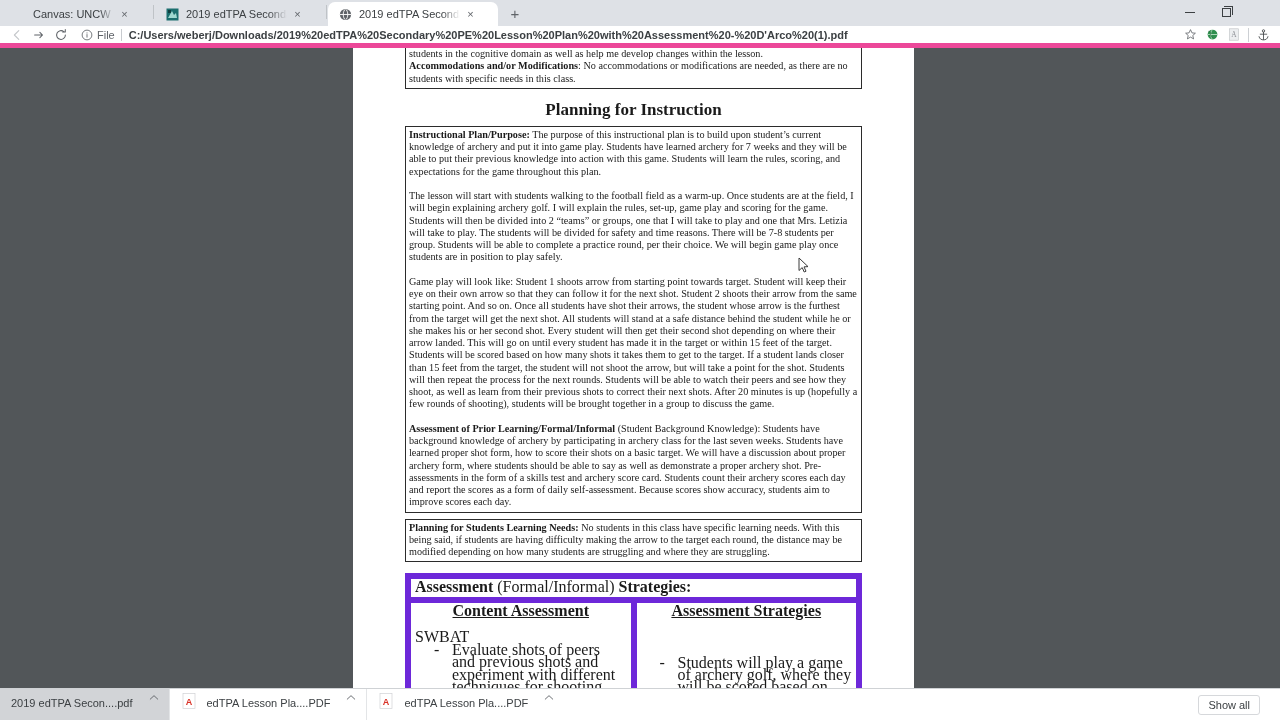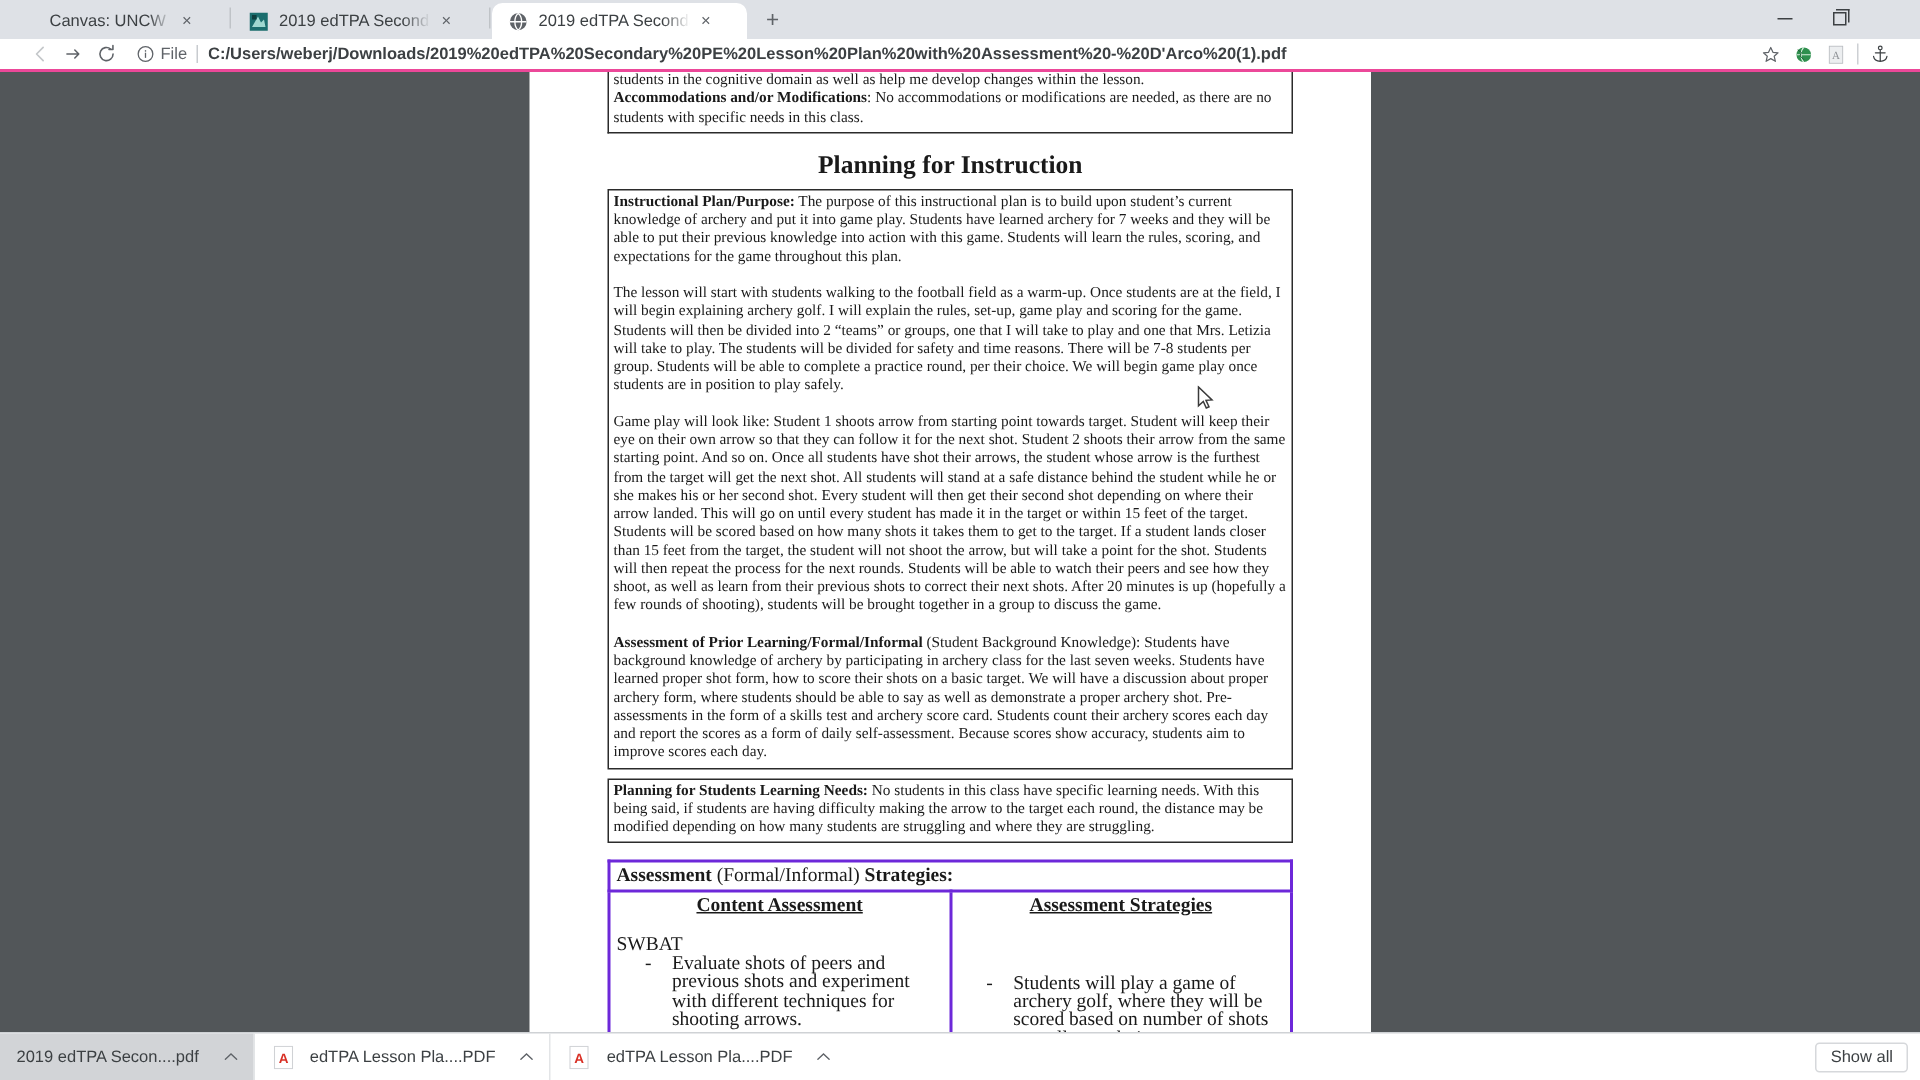--- a/index.html
+++ b/index.html
@@ -104,22 +104,22 @@
     border: 1px solid #3c4043; border-bottom: none; border-left: none;
   }
 
   
   .toolbar {
     height: 22px;
     flex: 0 0 22px;
     background: #ffffff;
     display: flex;
     align-items: center;
-    padding: 0 16px;
-    border-bottom: 2px solid #ec4899;
+    padding: 0 6px;
+    border-bottom: 5px solid #ec4899;
   }
   .navbtn {
     width: 22px; height: 20px;
     display: flex; align-items: center; justify-content: center;
     color: #5f6368;
     flex: 0 0 22px;
   }
   .navbtn.disabled { color: #c4c7ca; }
   .omnibox {
     flex: 1 1 auto;
@@ -221,24 +221,24 @@
   b.lbl { font-weight: bold; }
   .spacer12 { height: 11px; }
   .spacer6 { height: 6px; }
 
   table.assess {
     width: 100%;
     border-collapse: collapse;
     table-layout: fixed;
   }
   table.assess td {
-    border: 2px solid #6d28d9;
+    border: 6px solid #6d28d9;
     vertical-align: top;
     padding: 2px 4px 3px 4px;
-    font-size: 13px;
+    font-size: 16px;
     line-height: 12.25px;
   }
   td.fullrow { border-bottom: 1px solid #2b2b2b; }
   .colhead {
     text-align: center;
     font-weight: bold;
     text-decoration: underline;
     display: block;
     margin-bottom: 2px;
   }
@@ -266,22 +266,22 @@
     background: #ffffff;
     border-top: 1px solid #cfd2d5;
     display: flex;
     align-items: center;
     padding: 0;
     position: relative;
   }
   .dl-item {
     height: 32px;
     display: flex;
-    align-items: center;
-    padding: 0 4px 0 11px;
+    align-items: flex-end;
+    padding: 0 4px 12px 11px;
     font-size: 11px;
     color: #3c4043;
     position: relative;
   }
   .dl-item.focused { background: #d2d4d7; }
   .dl-pdficon {
     width: 16px; height: 16px;
     flex: 0 0 16px;
     margin-right: 10px;
     display:flex; align-items:center; justify-content:center;
@@ -289,21 +289,21 @@
   .dl-name { white-space: nowrap; }
   .dl-caret {
     width: 22px; height: 22px;
     display: flex; align-items: center; justify-content: center;
     margin-left: 10px;
     color: #5f6368;
   }
   .dl-sep { width: 1px; height: 32px; background: #e3e5e7; }
   .showall {
     margin-left: auto;
-    margin-right: 8px;
+    margin-right: 20px;
     border: 1px solid #d6d8db;
     border-radius: 3px;
     height: 20px;
     display: flex; align-items: center;
     padding: 0 9px;
     font-size: 11px;
     color: #3c4043;
     background: #fff;
   }
 </style>

